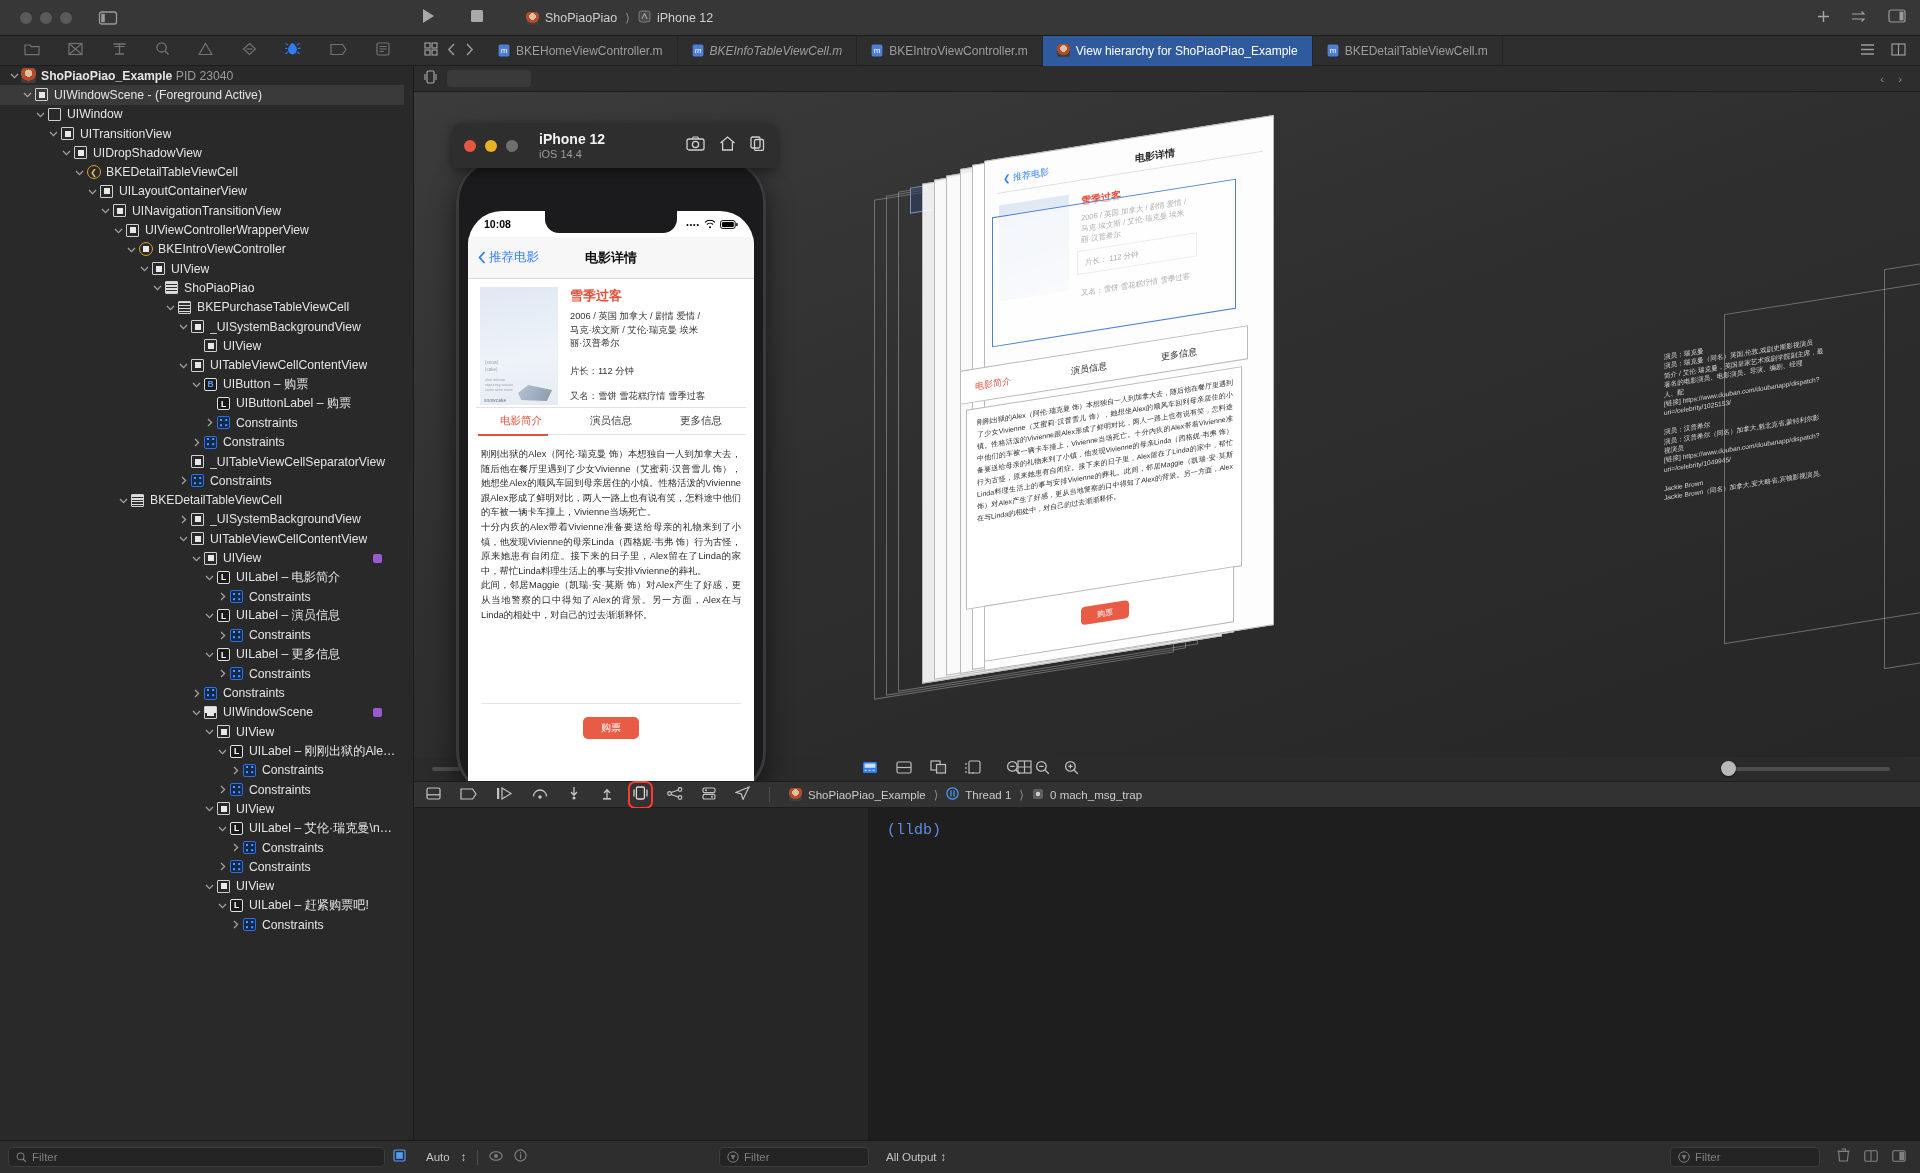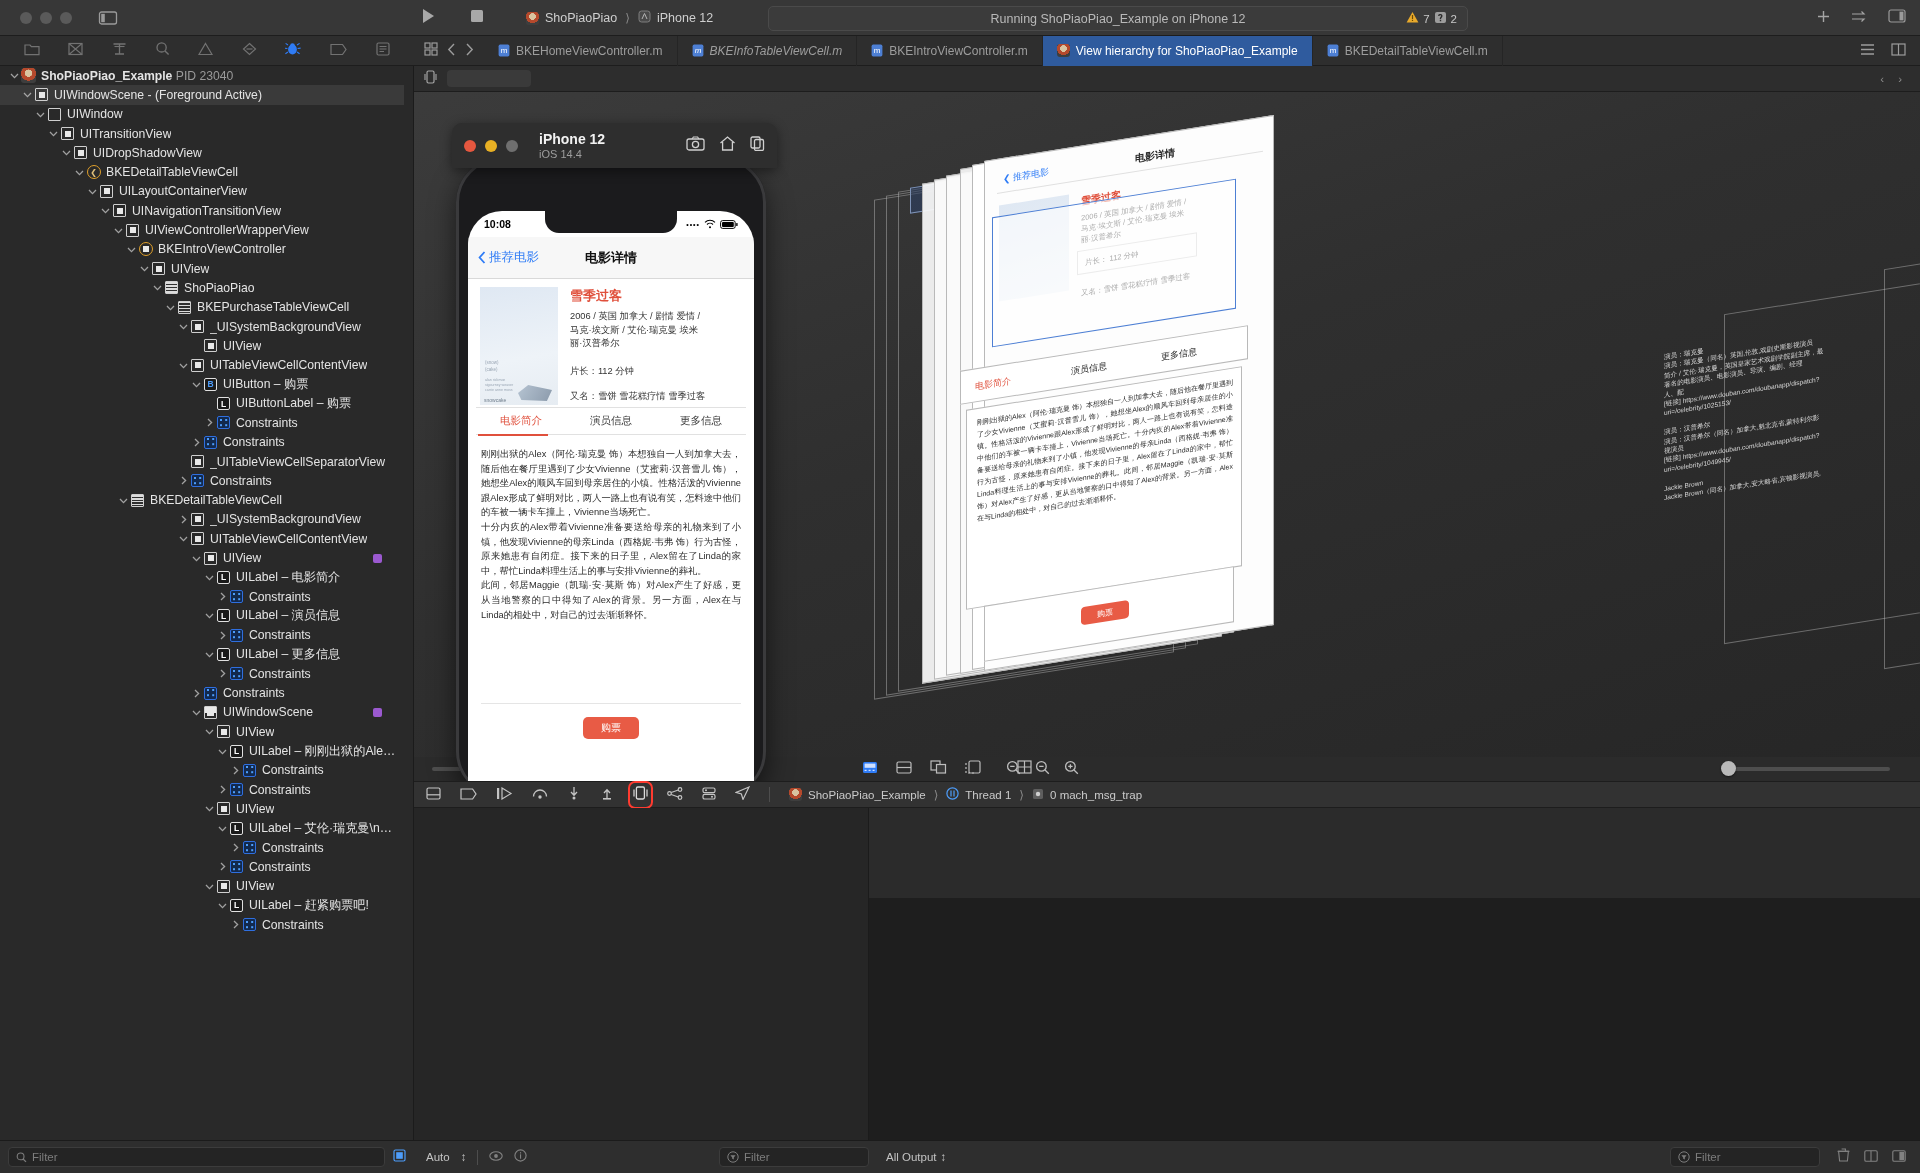--- a/index.html
+++ b/index.html
@@ -232,40 +232,20 @@
       <span class="chev-sep">⟩</span>
       <span>
         <svg width="13" height="13" viewBox="0 0 13 13">
             <rect x="1" y="1" width="11" height="11" rx="2.5" fill="#4a4a4a" stroke="#7e7e7e" stroke-width="1"></rect>
             <path d="M4 9 L6.5 3.5 L9 9" fill="none" stroke="#b5b5b5" stroke-width="1"></path>
           </svg>
       </span>
       <span class="scheme-txt">iPhone 12</span>
     </div>
 
-    <div class="statusbar">
-      <span class="status-txt">Running ShoPiaoPiao_Example on iPhone 12</span>
-      <span class="status-badges">
-        <span>
-          <svg width="13" height="13" viewBox="0 0 13 13">
-              <path d="M6.5 1 L12.4 11.6 L0.6 11.6 Z" fill="#e8a92b"></path>
-              <rect x="5.9" y="4" width="1.2" height="4" fill="#6a4a00"></rect>
-              <rect x="5.9" y="8.8" width="1.2" height="1.2" fill="#6a4a00"></rect>
-            </svg>
-        </span>
-        <span class="badge-num">7</span>
-        <span>
-          <svg width="13" height="13" viewBox="0 0 13 13">
-              <rect x="1" y="1" width="11" height="11" rx="2" fill="#9d9d9d"></rect>
-              <path d="M6.5 3 a2 2 0 0 1 1.6 3.2 l-.9 1.1 v.9 h-1.4 v-1.3 l1-1.3 a.8.8 0 1 0 -1.4-.6 h-1.3 A2 2 0 0 1 6.5 3 Z M5.8 9 h1.4 v1.2 h-1.4z" fill="#2b2b2b"></path>
-            </svg>
-        </span>
-        <span class="badge-num">2</span>
-      </span>
-    </div>
 
     <div class="tb-right">
       <span>
         <svg width="15" height="15" viewBox="0 0 15 15">
             <path d="M7.5 2 V13 M2 7.5 H13" stroke="#a5a5a5" stroke-width="1.4"></path>
           </svg>
       </span>
       <span>
         <svg width="17" height="13" viewBox="0 0 17 13">
             <path d="M1 4 H13 L10.5 1.5 M1 9 H13 L10.5 11.5" fill="none" stroke="#a5a5a5" stroke-width="1.2"></path>
@@ -1183,20 +1163,23 @@
       <span class="chev-sep">⟩</span>
       <span><svg width="12" height="12" viewBox="0 0 12 12">
             <rect x="1" y="1" width="10" height="10" rx="1.6" fill="#5e5e5e"></rect>
             <circle cx="6" cy="6" r="2.2" fill="#cfcfcf"></circle>
           </svg></span>
       <span>0 mach_msg_trap</span>
     </span>
   </div>
 
   <div class="varspane"></div>
+  <div class="console">
+    <div class="lldb">(lldb)</div>
+  </div>
 
   <div class="bottombar">
     <div class="bb-left">
       <span class="bb-txt">Auto</span>
       <span class="bb-txt">↕</span>
       <span class="dbg-sep"></span>
       <span class="ic-s"><svg width="14" height="12" viewBox="0 0 14 12">
             <ellipse cx="7" cy="6" rx="6.2" ry="4.2" fill="none" stroke="#b5b5b5" stroke-width="1.1"></ellipse>
             <circle cx="7" cy="6" r="1.9" fill="#b5b5b5"></circle>
           </svg></span>

